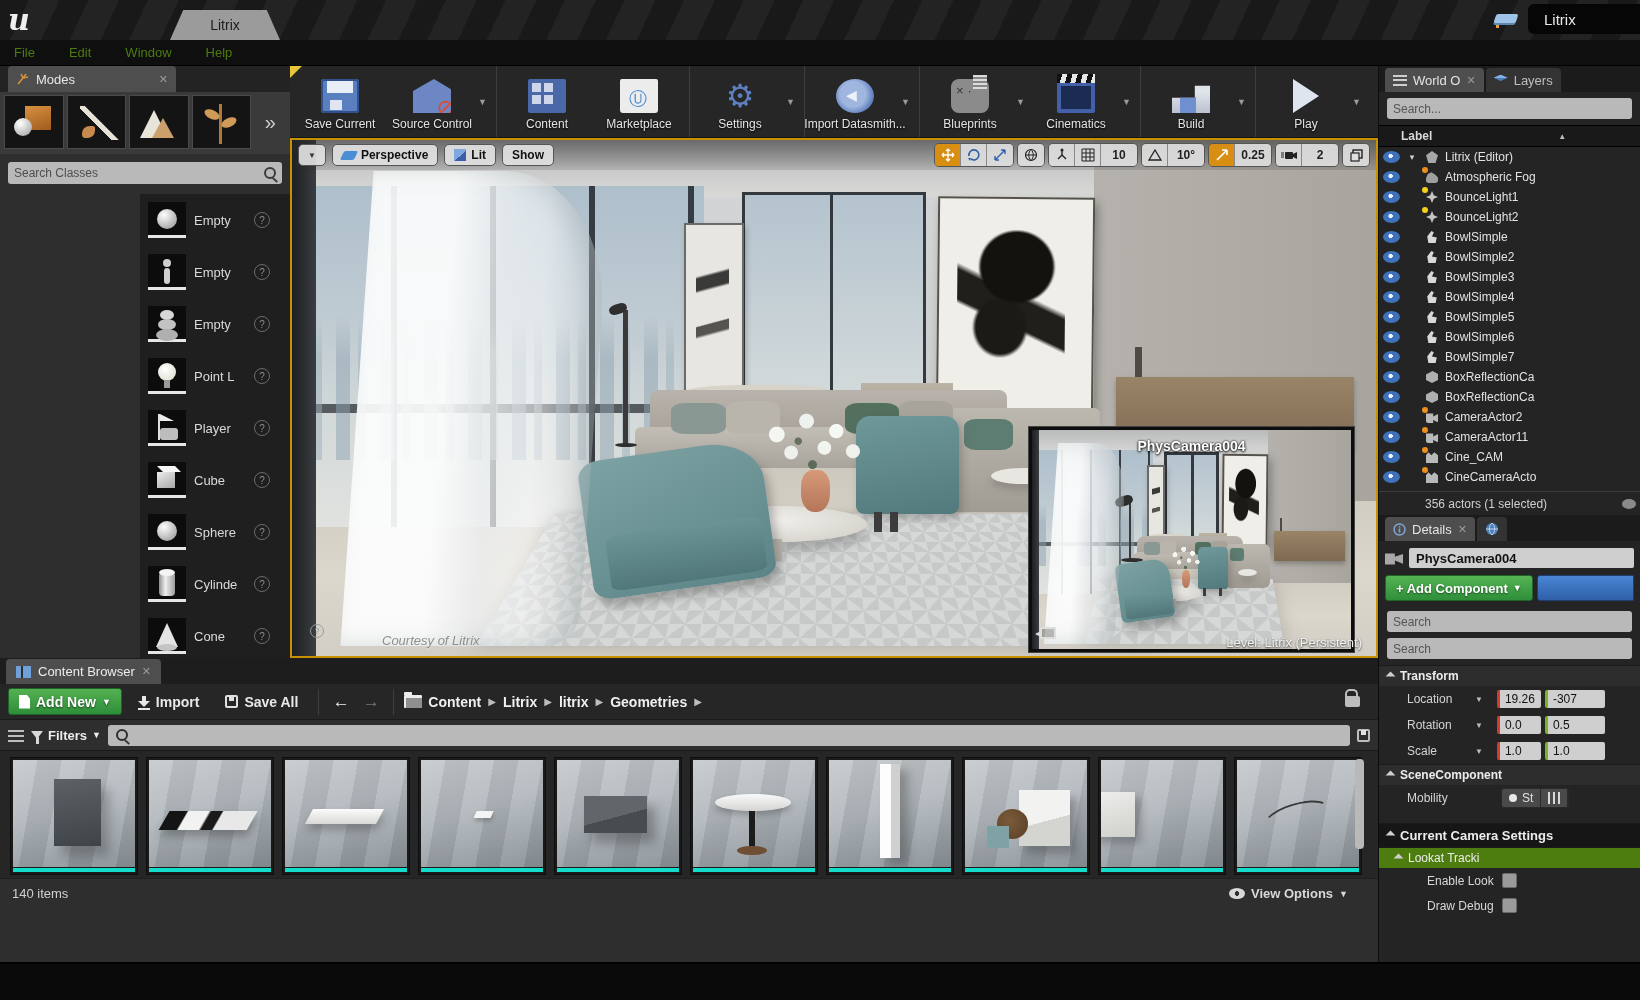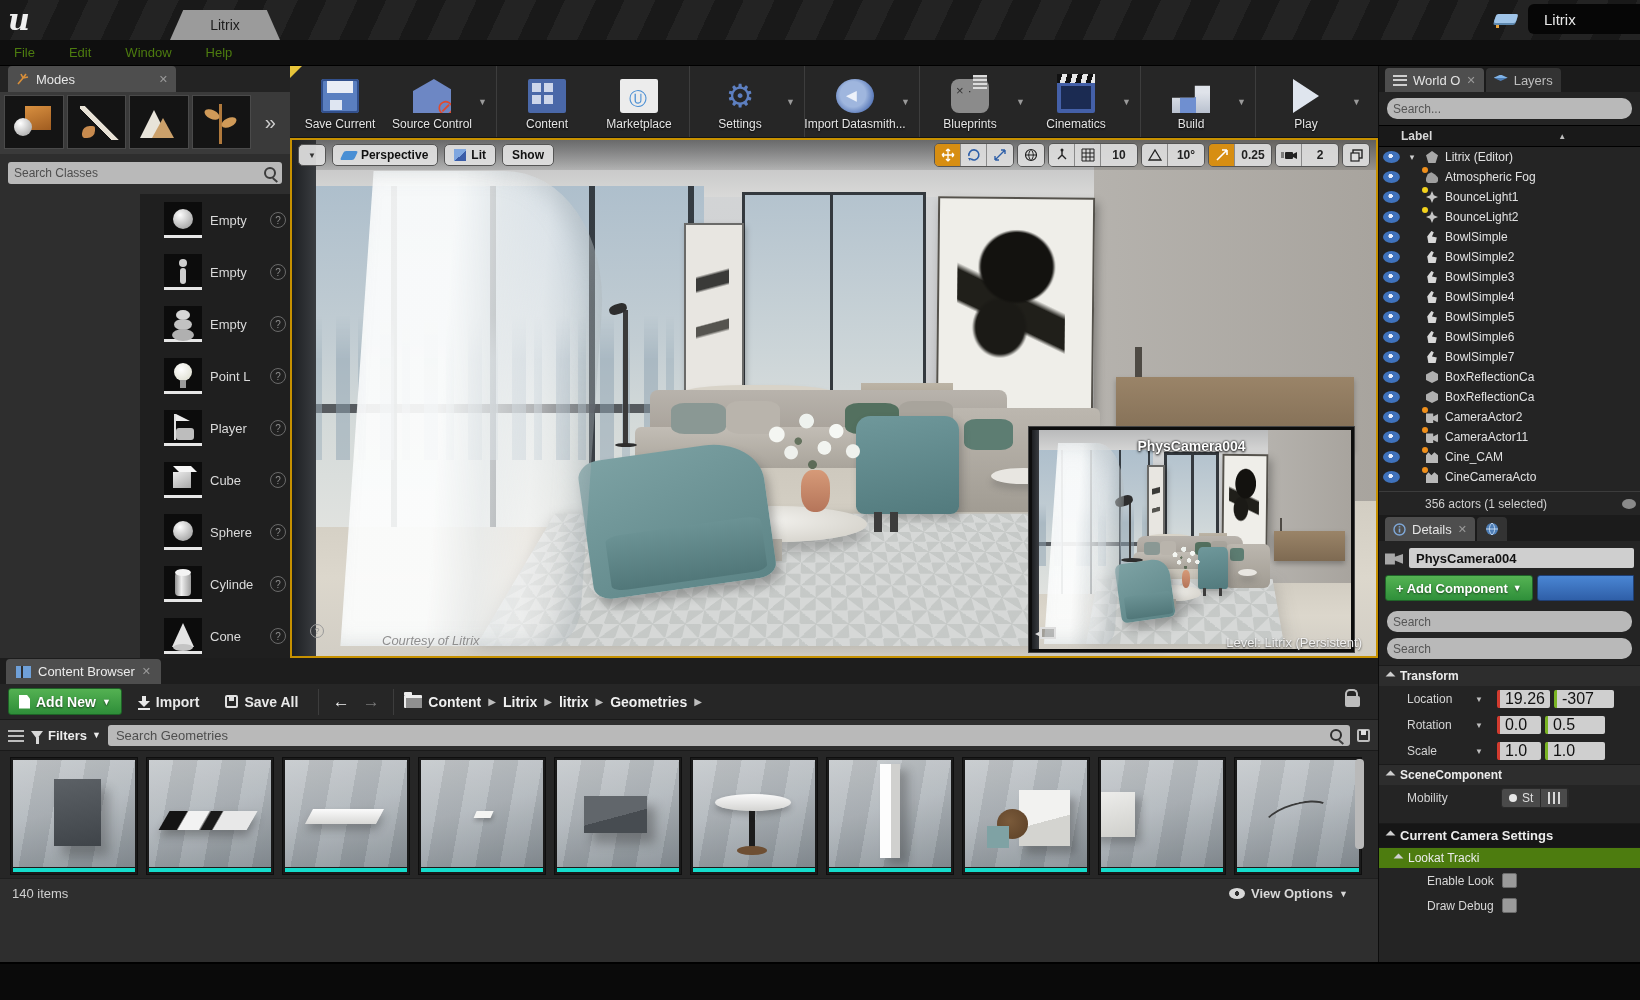--- a/index.html
+++ b/index.html
@@ -97,21 +97,21 @@
   #modes-search { left:8px; top:96px; width:274px; height:22px; background:#b9b9b9; border-radius:3px;
     display:flex; align-items:center; padding:0 6px; }
   #modes-search .ph { color:#4e4e4e; font-size:12px; flex:1; }
   .mag { width:12px; height:12px; border:2px solid #3c3c3c; border-radius:50%; position:relative; }
   .mag::after { content:""; position:absolute; right:-4px; bottom:-4px; width:6px; height:2px; background:#3c3c3c; transform:rotate(40deg); }
   #modes-cats { left:0; top:128px; width:140px; height:464px; }
   .mcat { height:33px; display:flex; align-items:center; padding-left:12px; color:#dcdcdc; font-size:13px;
     font-weight:bold; letter-spacing:.2px; }
   .mcat.sel { background:#000; border-left:3px solid #e8c53a; padding-left:9px; color:#fff; }
   #modes-items { left:140px; top:128px; width:150px; height:464px; background:#1f1f1f; overflow:hidden; }
-  .mitem { height:52px; display:flex; align-items:center; gap:8px; padding-left:8px;margin-left:16px; }
+  .mitem { height:52px; display:flex; align-items:center; gap:8px; padding-left:8px; }
   .mthumb { width:38px; height:36px; background:#0c0c0c; border-bottom:3px solid #e6e6e6; position:relative; }
   .mlabel { color:#dadada; font-size:13px; width:52px; }
   .qmark { width:16px; height:16px; border-radius:50%; border:1px solid #6a6a6a; color:#8c8c8c;
     font-size:10px; display:flex; align-items:center; justify-content:center; }
   .g-sphere { position:absolute; left:9px; top:7px; width:20px; height:20px; border-radius:50%;
     background:radial-gradient(circle at 35% 30%, #fdfdfd, #8f8f8f); }
   .g-figure { position:absolute; left:15px; top:5px; width:8px; height:8px; border-radius:50%; background:#cfcfcf; }
   .g-figure::after { content:""; position:absolute; left:1px; top:9px; width:6px; height:16px; background:#cfcfcf; border-radius:3px; }
   .g-stack { position:absolute; left:12px; top:4px; width:14px; height:10px; border-radius:50%; background:#d6d6d6; }
   .g-stack::before { content:""; position:absolute; left:-2px; top:9px; width:18px; height:11px; border-radius:50%; background:#c2c2c2; }
@@ -231,21 +231,21 @@
     box-shadow:inset -14px 0 22px rgba(150,160,165,.35); }
   .sc-frameL { position:absolute; left:0; top:0; width:2.2%; height:100%; background:linear-gradient(90deg,#1d1f22,#3a3d41); }
 
   
   #rightpanel { left:1378px; top:66px; width:262px; height:896px; background:#242424; border-left:1px solid #0d0d0d; overflow:hidden; }
   .rp-tabrow { position:relative; height:26px; background:#1b1b1b; display:flex; align-items:flex-end; gap:2px; padding-left:6px; }
   .rp-tab { height:24px; background:#4e4e4e; border-radius:4px 4px 0 0; display:flex; align-items:center; gap:6px; padding:0 8px; color:#e4e4e4; font-size:13px; }
   .rp-tab.inactive { background:#333; color:#bdbdbd; }
   .list-glyph { width:14px; height:11px; background:repeating-linear-gradient(0deg,#cfcfcf 0 2px,transparent 2px 4.5px); }
   .layers-glyph { width:14px; height:11px; background:linear-gradient(180deg,#7fb3e8 0 30%,#4d7db5 30% 60%,#2e598c 60%); clip-path:polygon(50% 0,100% 30%,50% 60%,0 30%); }
-  .rp-search { margin:6px 8px; height:21px; background:#b9b9b9; border-radius:10px; display:flex; align-items:center; padding:0 6px; }
+  .rp-search { margin:6px 8px; height:21px; background:#b9b9b9; border-radius:3px; display:flex; align-items:center; padding:0 6px; }
   .rp-search .ph { color:#555; font-size:12px; flex:1; }
   #label-hdr { height:22px; background:#191919; border-top:1px solid #000; border-bottom:1px solid #000;
     display:flex; align-items:center; padding-left:22px; color:#d8d8d8; font-size:12px; font-weight:bold; gap:6px; }
   #label-hdr .sort { color:#bdbdbd; font-size:8px; margin-left:120px; }
   #outliner-rows { }
   .orow { height:20px; display:flex; align-items:center; gap:5px; padding-left:4px; }
   .orow .eye { width:17px; height:12px; border-radius:50%;
     background:radial-gradient(circle at 45% 42%, #e8f1ff 0 18%, #3f72bc 20% 72%, #16315c 100%); flex:none; }
   .orow .indent { width:14px; flex:none; }
   .orow .expander { width:14px; color:#cfcfcf; font-size:9px; flex:none; text-align:center; }
@@ -275,21 +275,21 @@
     text-shadow:0 1px 2px #00000088; }
   #bp-btn { height:26px; flex:1; background:linear-gradient(180deg,#4a86d4,#2f5fa8); border:1px solid #1f3f74; border-radius:3px 0 0 3px; }
   #details-sections { color:#d8d8d8; font-size:12px; }
   .sect-hdr { height:21px; display:flex; align-items:center; gap:6px; padding-left:8px; font-weight:bold; color:#ececec;
     background:#2d2d2d; border-top:1px solid #1a1a1a; }
   .sect-hdr.dark { background:#161616; height:24px; font-size:13px; }
   .tri { width:0; height:0; border-left:7px solid #cfcfcf; border-bottom:7px solid transparent; transform:rotate(45deg); }
   .trow { height:26px; display:flex; align-items:center; padding-left:28px; gap:4px; }
   .trow .tlbl { width:64px; color:#d4d4d4; }
   .trow .ddv { color:#bdbdbd; font-size:8px; margin-right:10px; }
-  .vfield { height:18px; background:#cfcfcf; border-radius:2px; color:#111; font-size:16px;
+  .vfield { height:18px; background:#cfcfcf; border-radius:2px; color:#111; font-size:12px;
     display:flex; align-items:center; padding:0 5px; position:relative; border-left:3px solid; min-width:44px; }
   .vf-red { border-color:#d23b2f; } .vf-green { border-color:#7ab424; }
   .mob-ctl { height:20px; background:#4a4a4a; border:1px solid #2a2a2a; border-radius:3px; display:flex; align-items:center; }
   .mob-seg { display:flex; align-items:center; gap:5px; padding:0 7px; height:100%; border-right:1px solid #2a2a2a; color:#e0e0e0; }
   .mob-dot { width:8px; height:8px; border-radius:50%; background:#e8e8e8; }
   .slider-glyph { width:12px; height:12px; background:repeating-linear-gradient(90deg,#d8d8d8 0 2px,transparent 2px 5px); position:relative; }
   .chk-row { height:25px; display:flex; align-items:center; padding-left:48px; gap:8px; color:#d8d8d8; }
   .chk { width:15px; height:15px; background:#9a9a9a; border:1px solid #6a6a6a; border-radius:2px; }
 
   
@@ -1028,21 +1028,20 @@
       <div id="cb-lock"></div>
     </div>
     <div id="cb-filterrow">
       <span class="srcs-glyph"></span>
       <div id="filters-btn">
         <span class="funnel"></span>
         <span>Filters</span>
           <span style="font-size:9px">▼</span>
       </div>
       <div id="cb-search">
-        <span class="ph">Search Geometries</span>
         <span class="mag"></span>
       </div>
       <span class="sv-glyph" style="border-color:#bdbdbd"></span>
     </div>
     <div id="cb-grid">
       <div class="asset">
           <div class="athumb">
             <div class="ashape as-panel-dark"></div>
           </div>
           <div class="abar"></div>

